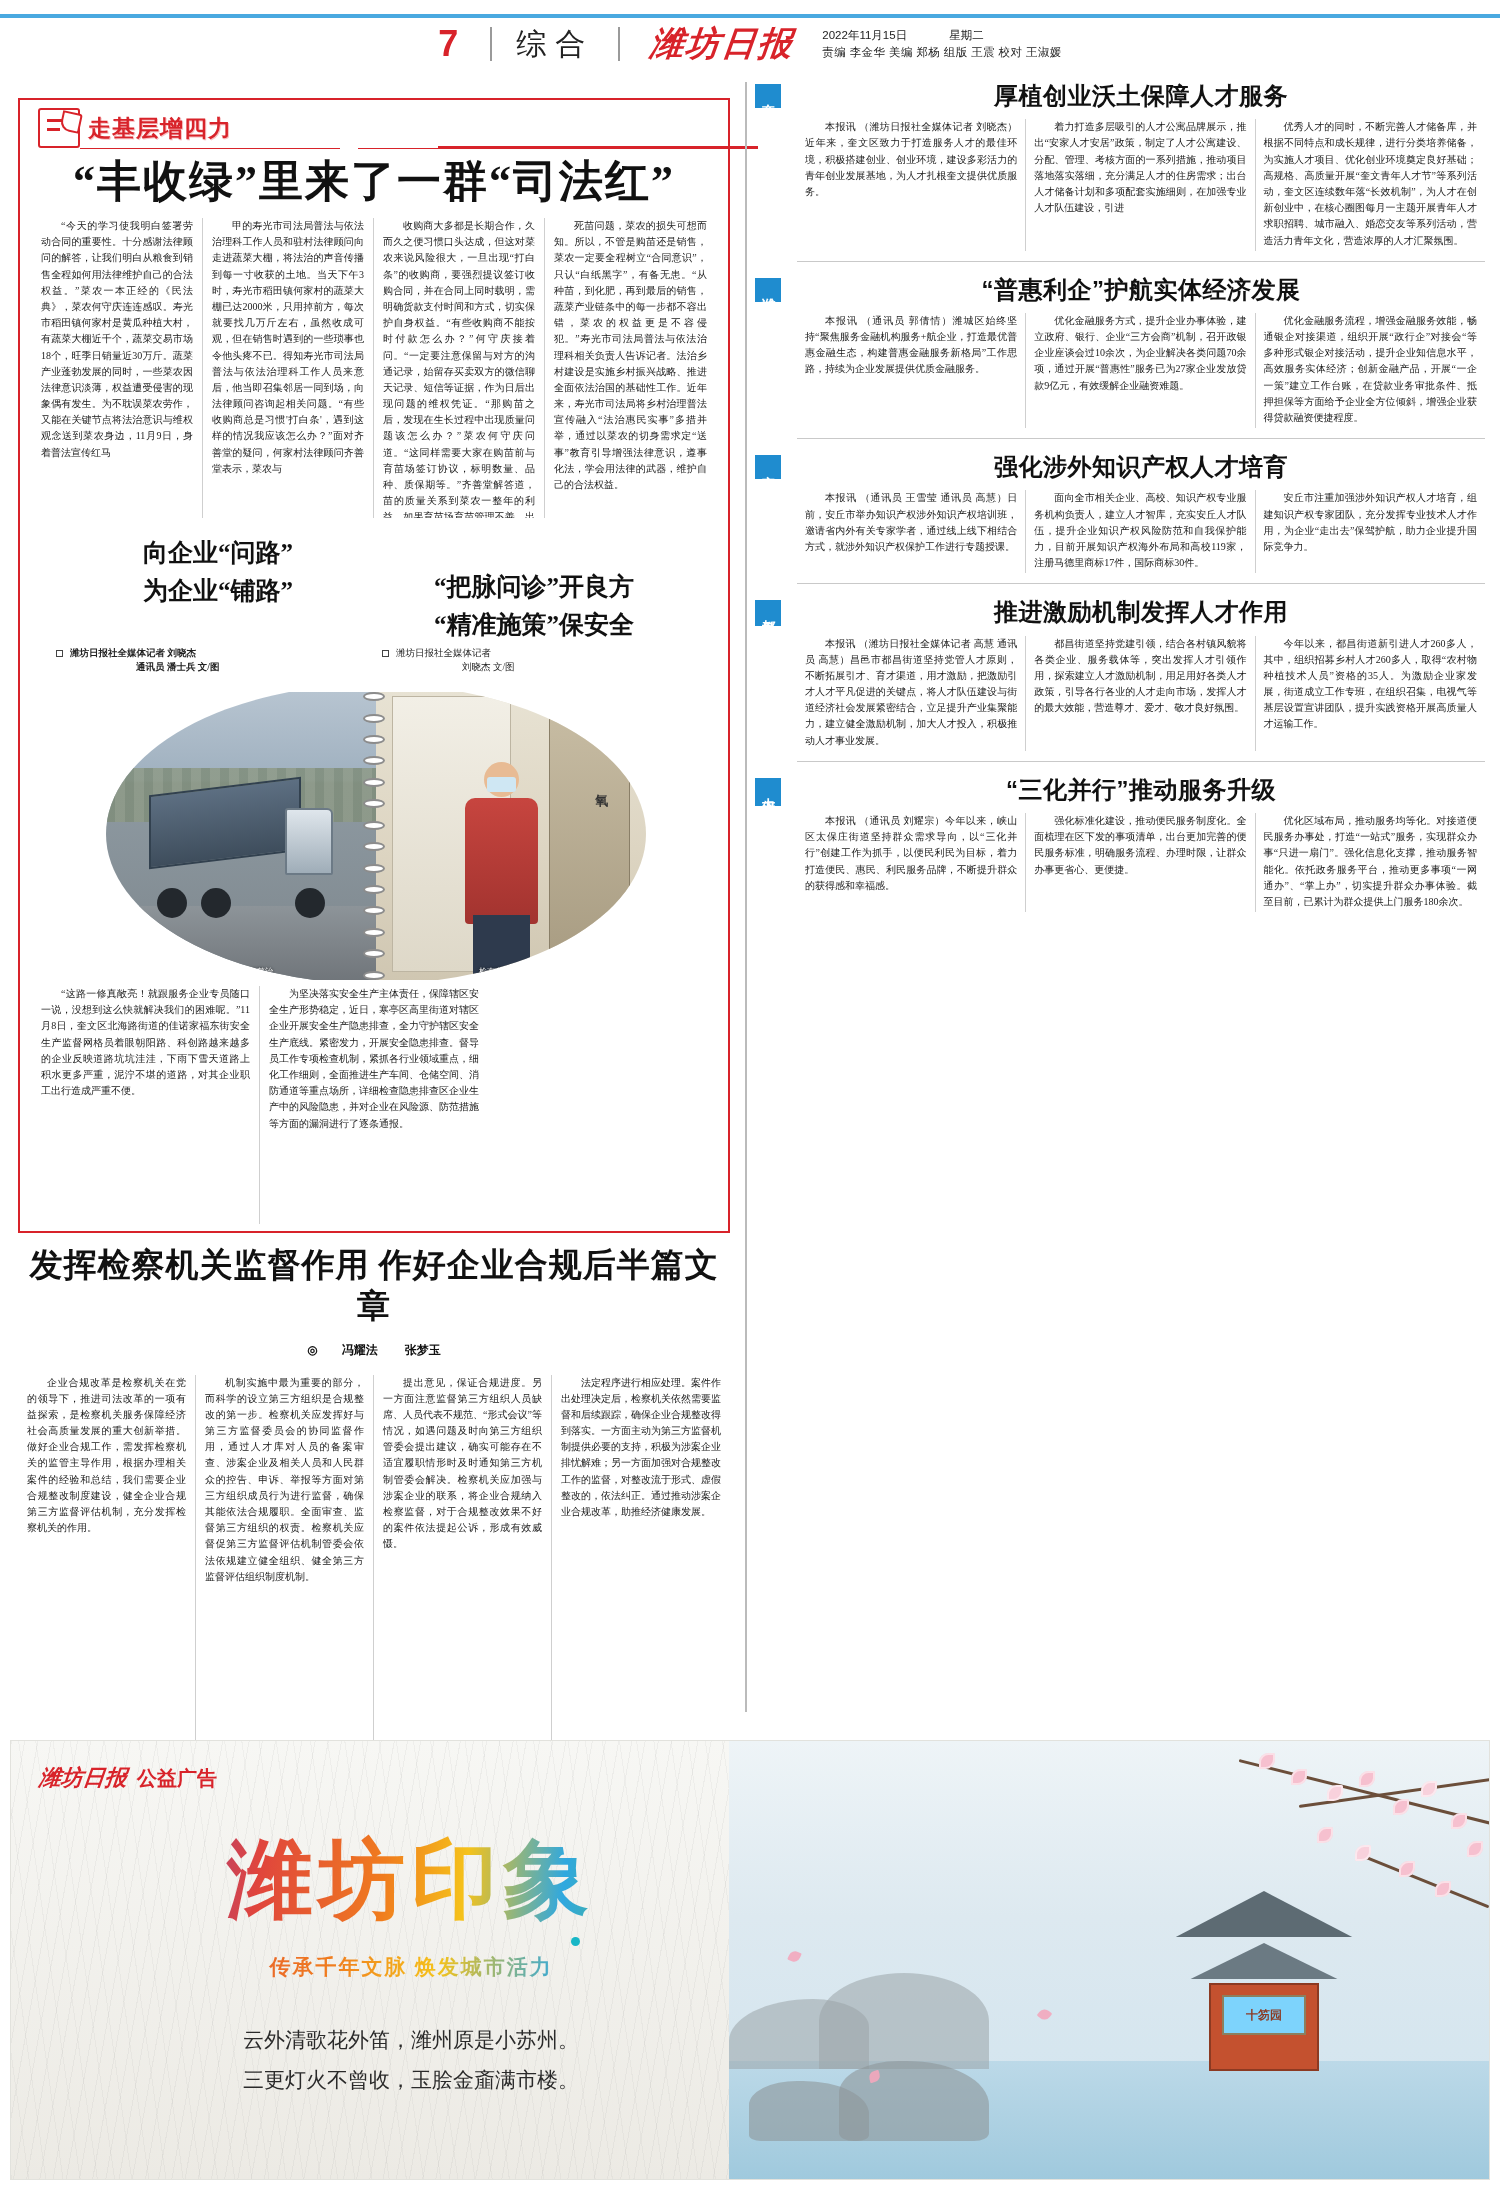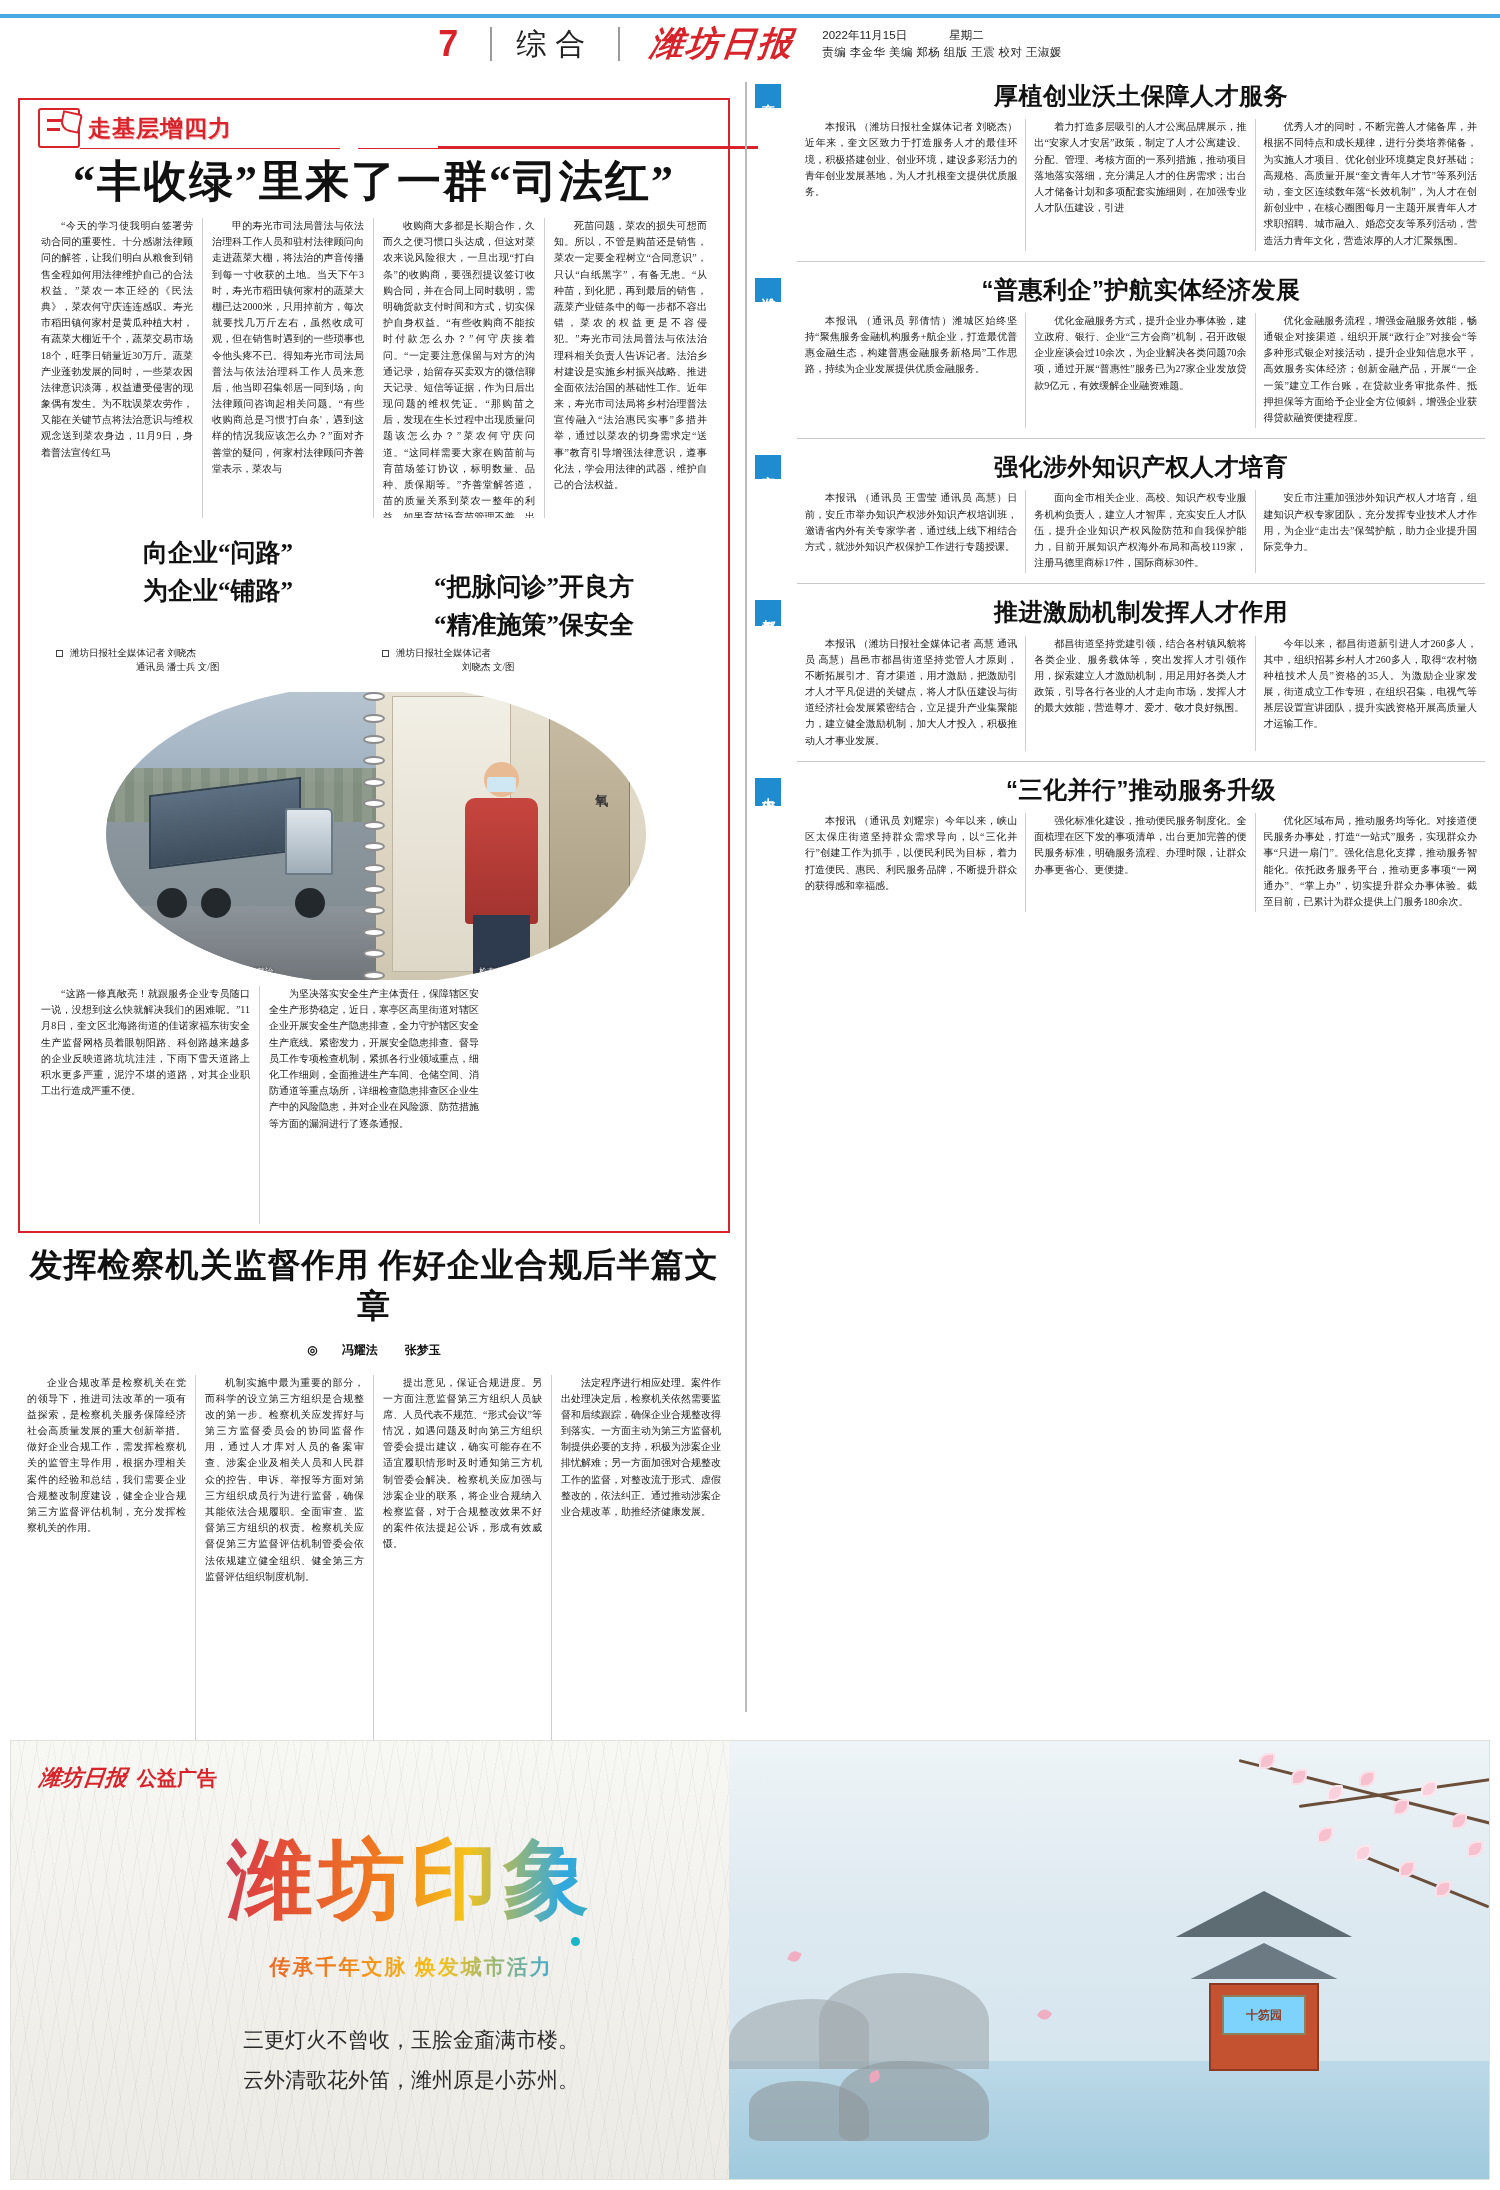--- a/index.html
+++ b/index.html
@@ -119,21 +119,21 @@
     font-size:25px; font-weight:bold; color:#111; line-height:1.5;
     font-family:"Liberation Serif", serif;
   }
   .pp-t-left { left:34px; text-align:center;}
   .pp-t-right { left:350px; text-align:center;margin-top:34px;}
 
   .pp-byline-l, .pp-byline-r {
     position:absolute; top:122px; font-size:9.5px; color:#222;
     line-height:1.5; font-family:"Liberation Serif", serif;
   }
-  .pp-byline-l { left:22px; width:300px;}
+  .pp-byline-l { left:22px; width:300px;font-weight:bold;}
   .pp-byline-r { left:348px; width:300px;}
   .pp-byline-l .l1, .pp-byline-r .l1 { display:flex; gap:4px; align-items:center;}
   .sqmark { display:inline-block; width:7px;height:7px;border:1px solid #444; margin-right:3px;}
   .pp-byline-l .l2, .pp-byline-r .l2 { padding-left:80px; }
 
   .photos {
     position:absolute; left:0; top:168px; width:680px; height:288px;
     overflow:hidden;
   }
   .circle-mask {
@@ -692,19 +692,19 @@
     </div>
 
     <div class="ad-brand">
       <div class="bn">潍坊日报</div>
       <div class="bt">公益广告</div>
     </div>
 
     <div class="ad-title">潍坊印象</div>
     <div class="ad-sub">传承千年文脉 焕发城市活力</div>
     <div class="ad-poem">
+      <div>云外清歌花外笛，潍州原是小苏州。</div>
       <div>三更灯火不曾收，玉脍金齑满市楼。</div>
-      <div>云外清歌花外笛，潍州原是小苏州。</div>
     </div>
     <div class="ad-dot" style="left:560px; top:196px"></div>
   </div>
 
 </div>
 
 </body></html>

